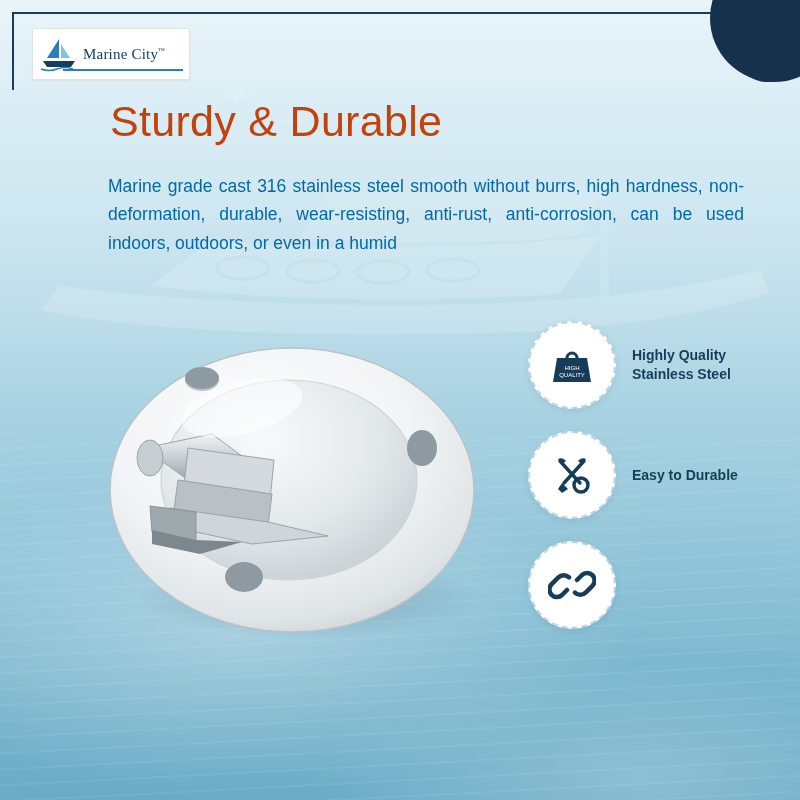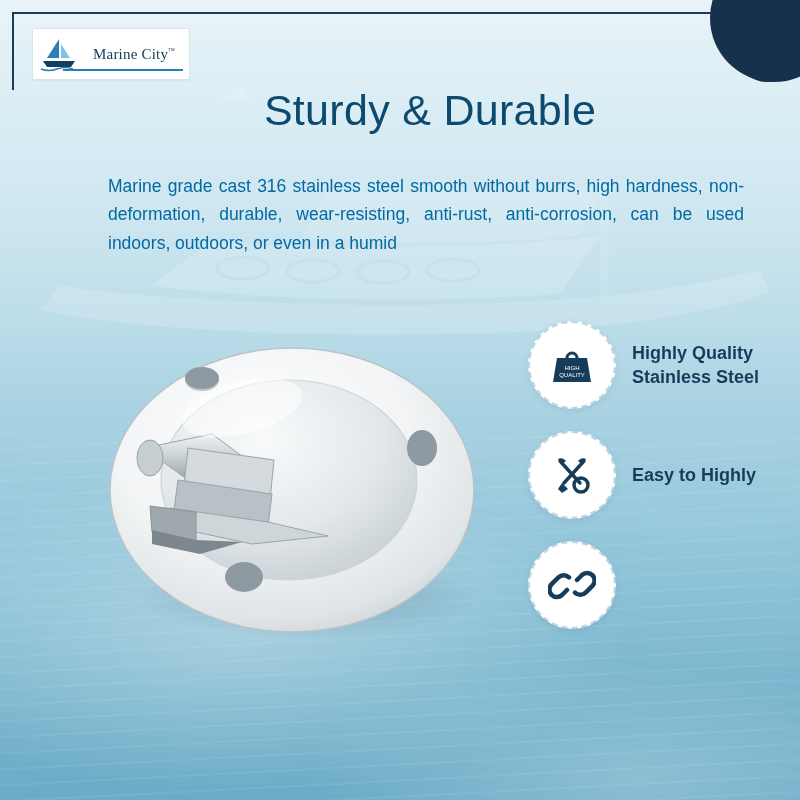--- a/index.html
+++ b/index.html
@@ -112,47 +112,47 @@
     align-items: center;
     padding-left: 6px;
     box-sizing: border-box;
   }
   .logo-sail { flex: 0 0 auto; }
   .logo-text {
     font-family: "Liberation Serif", serif;
     font-size: 15px;
     color: #14405f;
     letter-spacing: .2px;
-    margin-left: 14px;
+    margin-left: 4px;
     position: relative;
   }
   .logo-tm {
     font-size: 7px;
     vertical-align: super;
     color: #14405f;
   }
   .logo-underline {
     position: absolute;
     left: 30px;
     bottom: 8px;
     width: 120px;
     height: 2px;
     background: #2a7fb8;
   }
 
   
   .headline {
     position: absolute;
     left: 110px;
-    top: 86px;
+    top: 97px;
     width: 640px;
-    text-align: center;
+    text-align: left;
     font-size: 43px;
     font-weight: 400;
-    color: #0c4a6e;
+    color: #c2410c;
     letter-spacing: .3px;
   }
   .paragraph {
     position: absolute;
     left: 108px;
     top: 172px;
     width: 636px;
     font-size: 17.5px;
     line-height: 1.62;
     color: #0369a1;
@@ -187,21 +187,21 @@
     border-radius: 50%;
     background: #ffffff;
     border: 2px dashed #bcd6e4;
     display: flex;
     align-items: center;
     justify-content: center;
     box-shadow: 0 2px 6px rgba(30,70,100,0.10);
   }
   .feature-label {
     margin-left: 16px;
-    font-size: 18px;
+    font-size: 14px;
     font-weight: bold;
     color: #163c59;
     line-height: 1.35;
     white-space: pre-line;
   }
 </style>
 </head>
 <body>
 
 <div id="stage">
@@ -324,21 +324,21 @@
           <g stroke="#163c59" stroke-width="3.4" fill="none" stroke-linecap="round">
             <path d="M12 10 l20 22"></path>
             <path d="M36 10 l-20 22"></path>
           </g>
           <path d="M10 8 a6 6 0 0 1 8 2 l-4 3 z" fill="#163c59"></path>
           <path d="M38 8 a6 6 0 0 0 -8 2 l4 3 z" fill="#163c59"></path>
           <circle cx="33" cy="34" r="7" fill="none" stroke="#163c59" stroke-width="3.4"></circle>
           <path d="M14 32 l-4 6 4 4 6 -4 z" fill="#163c59"></path>
         </svg>
       </div>
-      <div class="feature-label">Easy to Highly</div>
+      <div class="feature-label">Easy to Durable</div>
     </div>
 
     <div class="feature">
       <div class="feature-icon">
         <svg width="48" height="48" viewBox="0 0 48 48">
           <g stroke="#163c59" stroke-width="4.5" fill="none" stroke-linecap="round">
             <path d="M19 29 l-5 5 a7.5 7.5 0 0 1 -10.6 -10.6 l7 -7 a7.5 7.5 0 0 1 10.6 0"></path>
             <path d="M29 19 l5 -5 a7.5 7.5 0 0 1 10.6 10.6 l-7 7 a7.5 7.5 0 0 1 -10.6 0"></path>
           </g>
         </svg>

